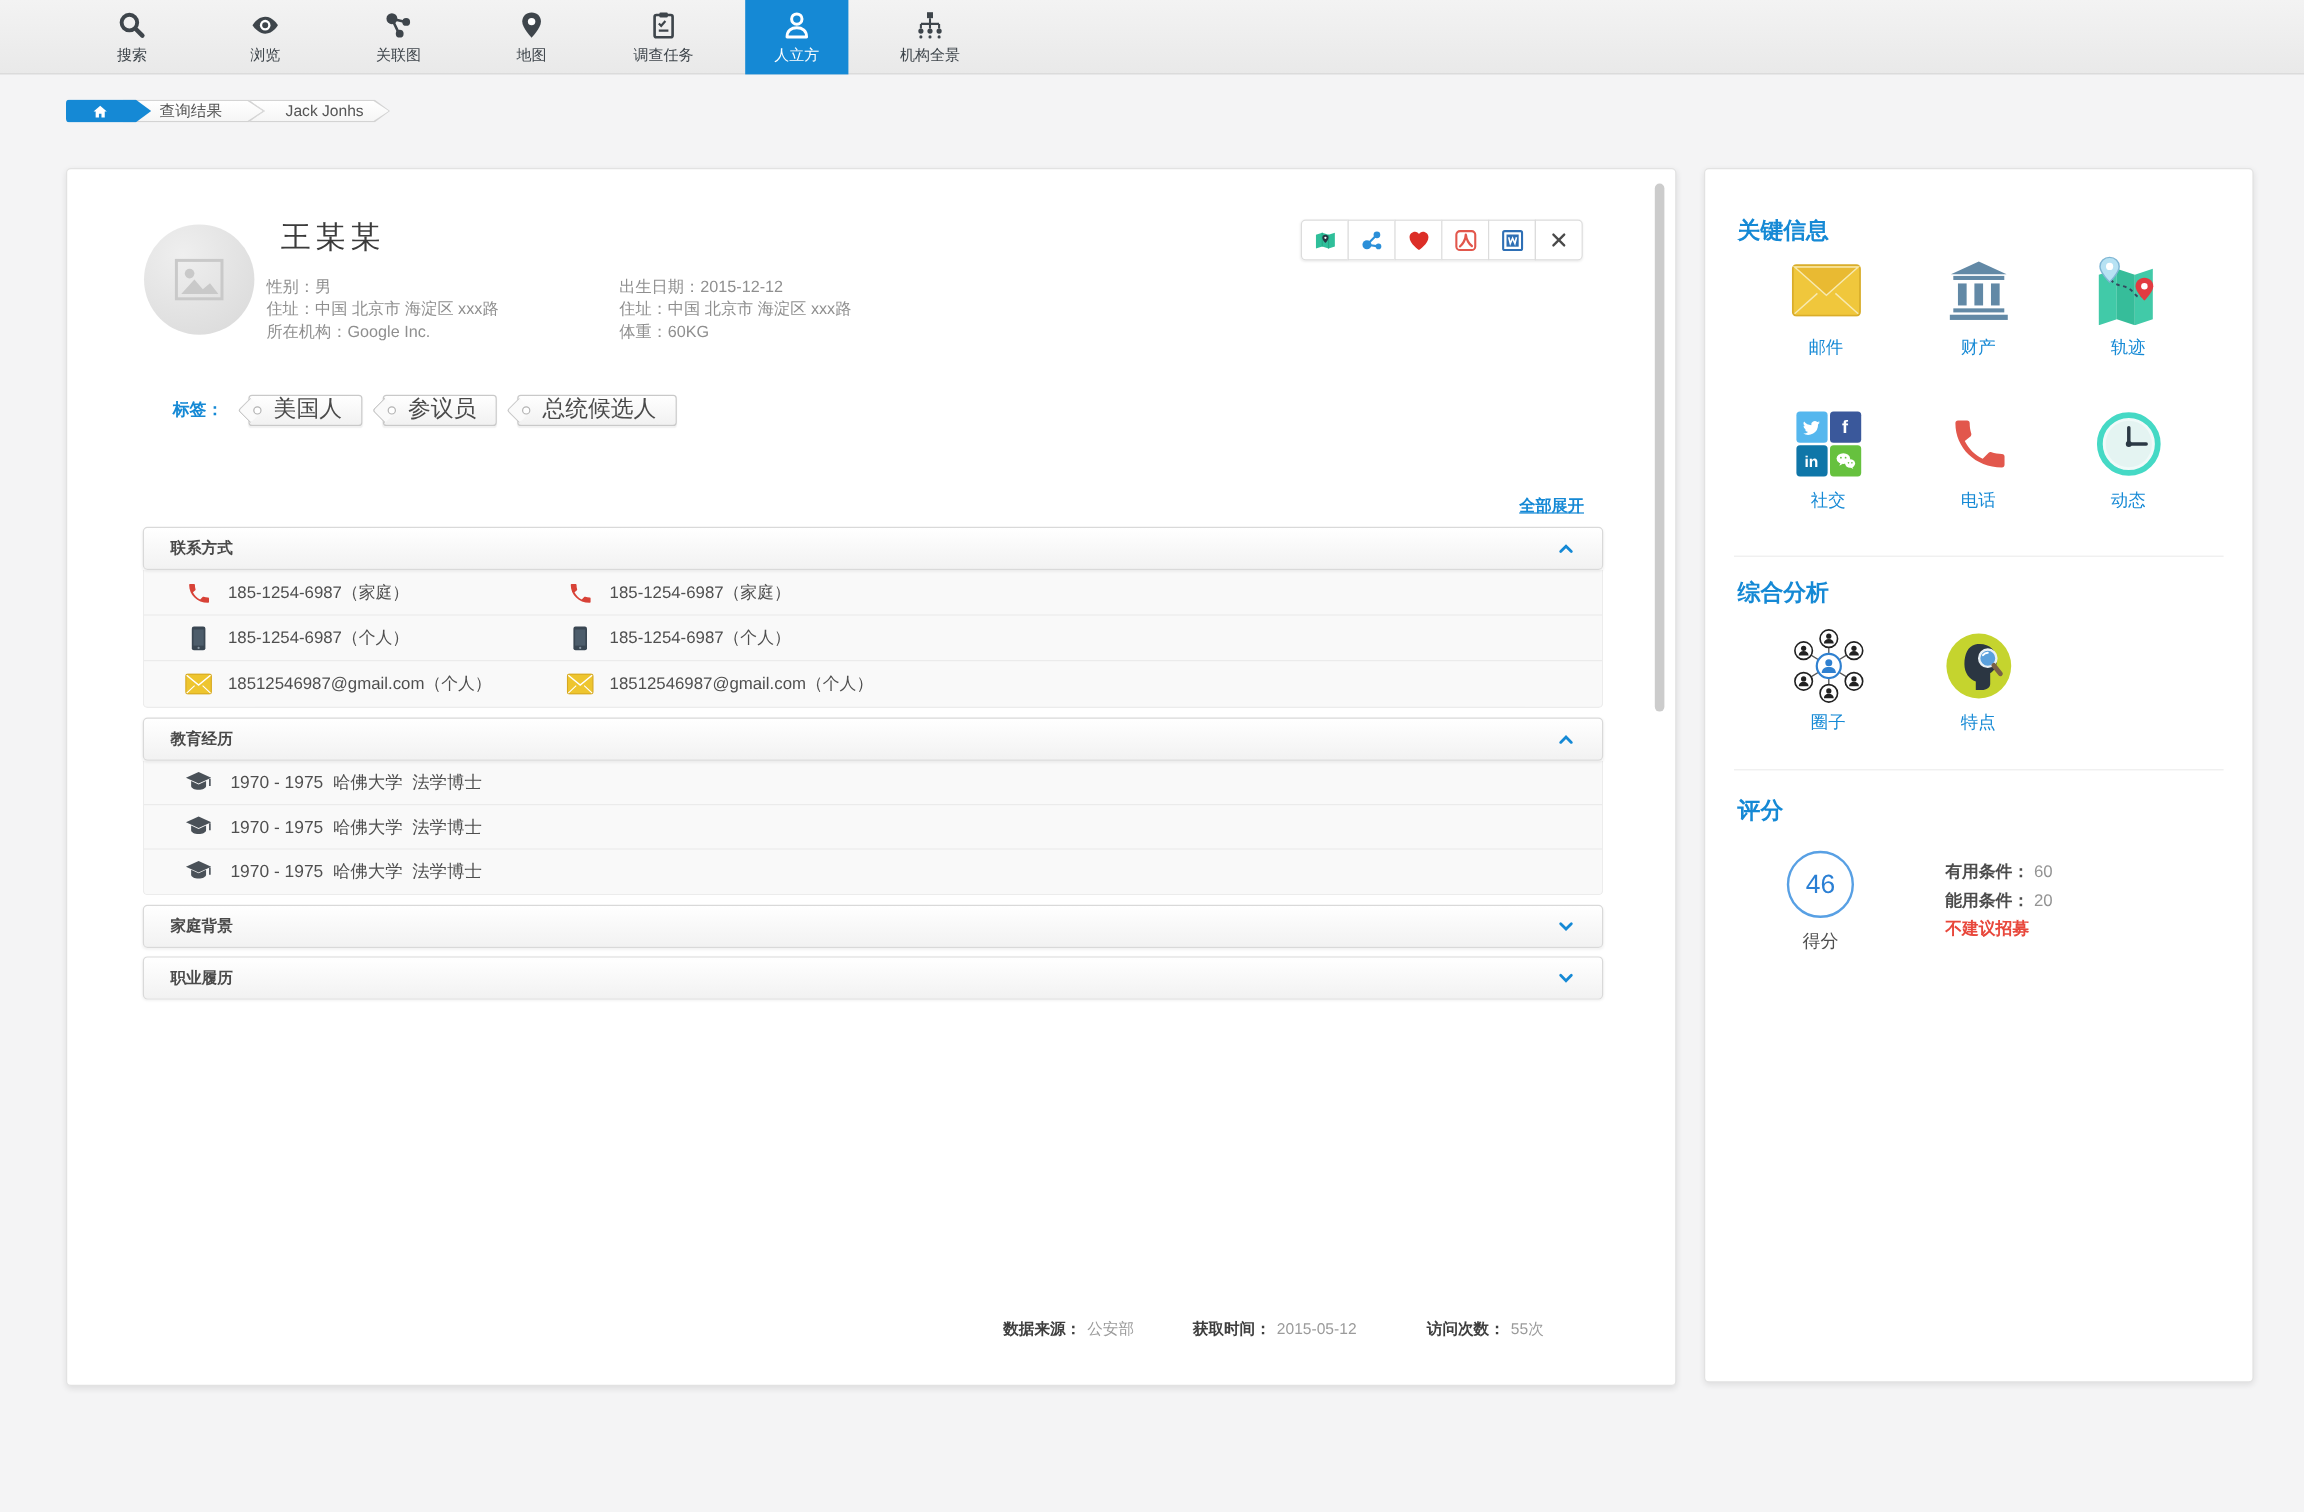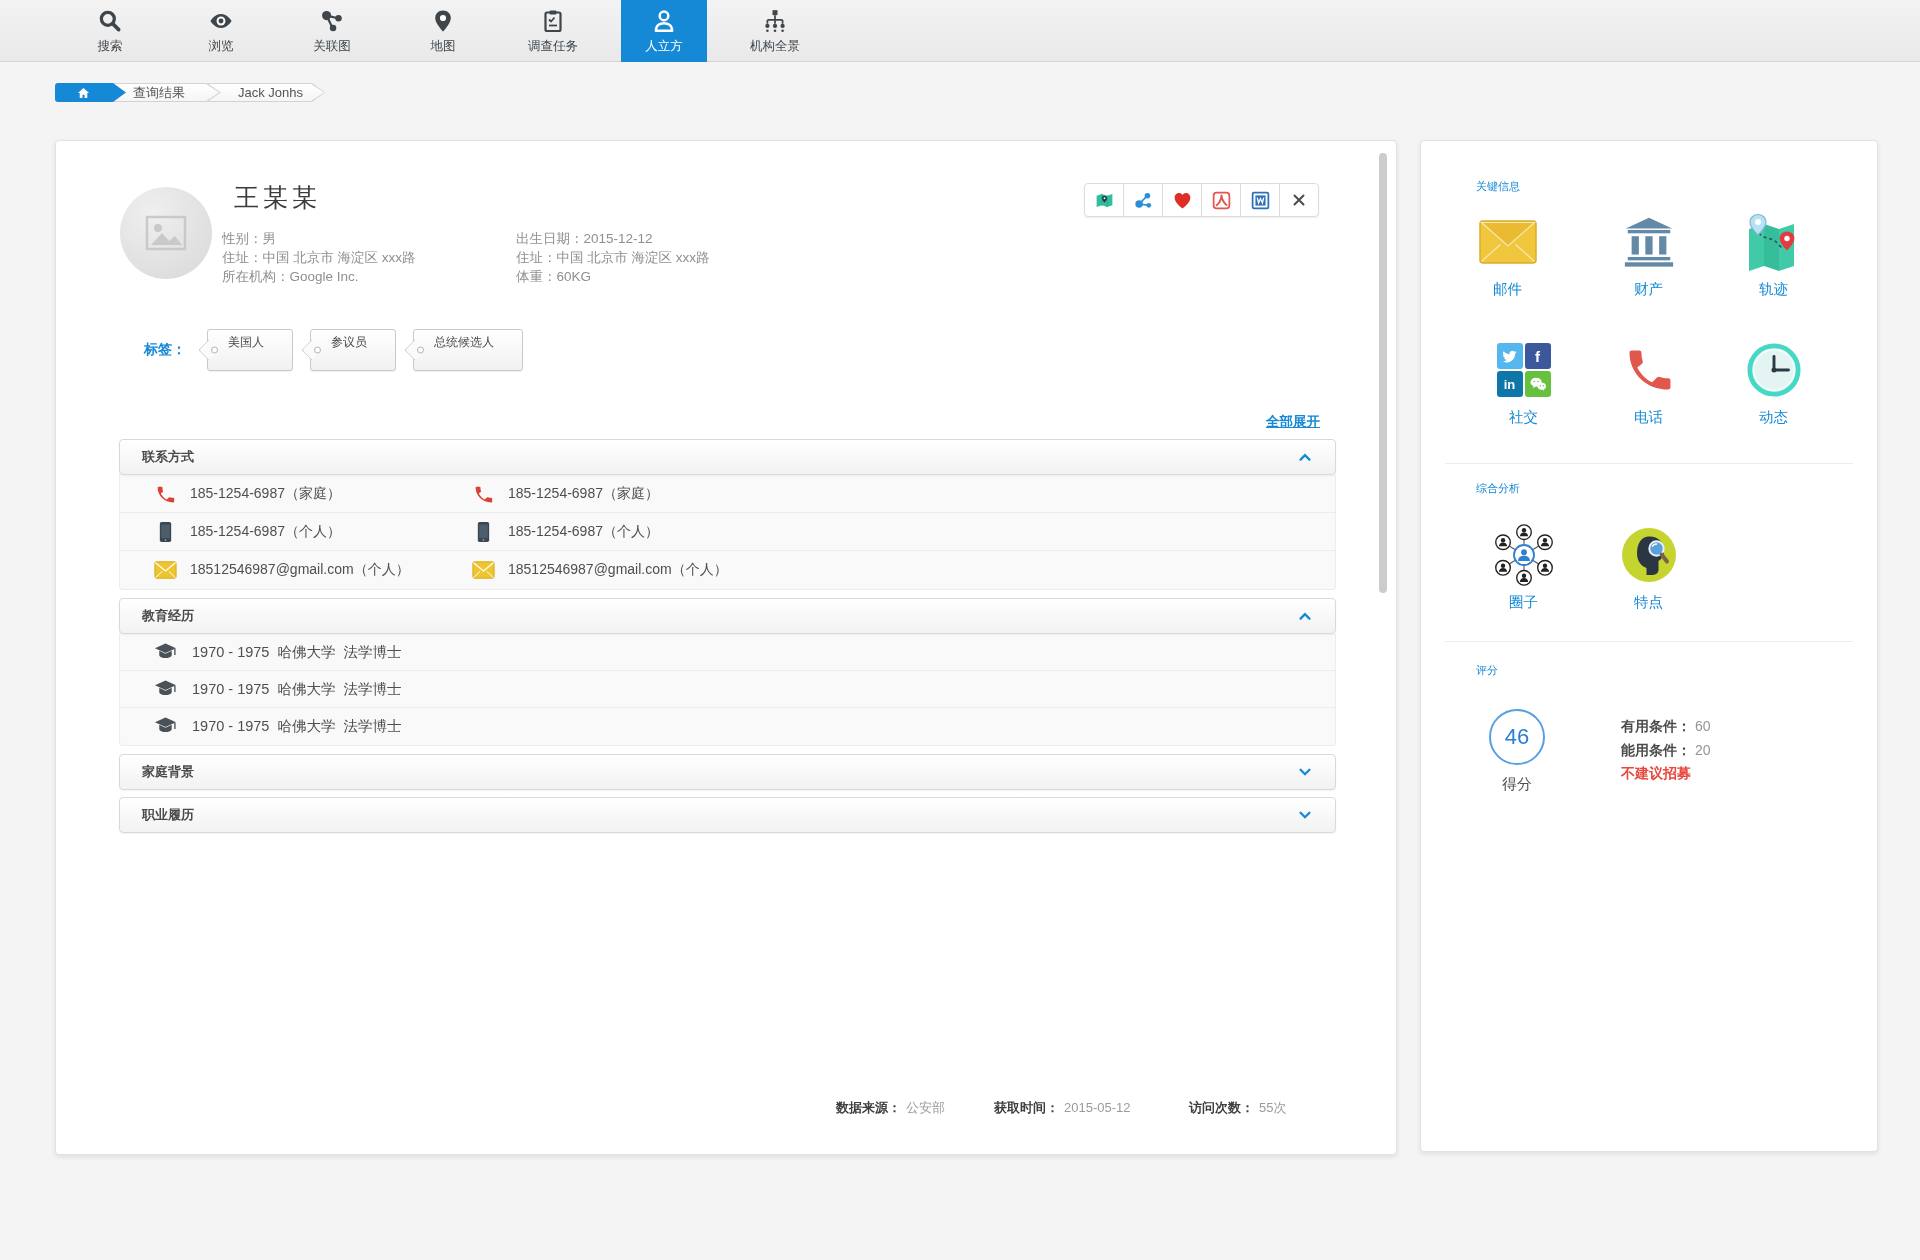--- a/index.html
+++ b/index.html
@@ -42,22 +42,22 @@
   .p-col1 { left:166px; } .p-col2 { left:460px; }
 
   .toolbar { position:absolute; left:1028px; top:42px; display:flex; border-radius:4px; box-shadow:0 1px 2px rgba(0,0,0,.07); }
   .tb-btn { width:40px; height:34px; background:#fff; border:1px solid #dcdcdc; margin-left:-1px;
             display:flex; align-items:center; justify-content:center; cursor:pointer; }
   .tb-btn:first-child { margin-left:0; border-radius:4px 0 0 4px; }
   .tb-btn:last-child { border-radius:0 4px 4px 0; }
 
   .tags { position:absolute; left:88px; top:188px; display:flex; align-items:center; gap:17px; }
   .tags-label { color:#1589d5; font-size:14px; font-weight:bold; margin-right:4px; }
-  .tag { position:relative; height:42px; line-height:24px; padding:0 28px 0 20px; border:1px solid #c9c9c9;
-         border-radius:3px; background:linear-gradient(#ffffff,#f1f1f1); font-size:12px; color:#4a4a4a;
+  .tag { position:relative; height:26px; line-height:24px; padding:0 16px 0 20px; border:1px solid #c9c9c9;
+         border-radius:3px; background:linear-gradient(#ffffff,#f1f1f1); font-size:19px; color:#4a4a4a;
          box-shadow:0 1px 1px rgba(0,0,0,.06); cursor:pointer; }
   .tag::before { content:""; position:absolute; left:-7.5px; top:50%; width:14px; height:14px;
          transform:translateY(-50%) rotate(45deg); background:#fafafa;
          border-left:1px solid #c9c9c9; border-bottom:1px solid #c9c9c9; border-radius:0 0 0 3px; }
   .tag::after { content:""; position:absolute; left:3px; top:50%; transform:translateY(-50%);
          width:5px; height:5px; border-radius:50%; background:#fff; border:1px solid #b3b3b3; }
 
   .expand-link { position:absolute; right:76px; top:272px; color:#1589d5; font-size:13.5px; font-weight:bold;
                  text-decoration:underline; cursor:pointer; }
 
@@ -87,26 +87,26 @@
   .cf-label { font-weight:bold; color:#3e3e3e; }
   .cf-value { color:#9b9b9b; margin-left:5px; }
   .cf1 { left:780px; } .cf2 { left:938px; } .cf3 { left:1133px; }
 
   .scroll-thumb { position:absolute; left:1323px; top:12px; width:8px; height:440px; border-radius:4px;
                   background:#cccccc; cursor:grab; }
 
   
   .panel { position:absolute; left:1420px; top:140px; width:458px; height:1012px; background:#fff;
            border:1px solid #e2e2e2; border-radius:4px; box-shadow:0 2px 5px rgba(0,0,0,.09); }
-  .panel-h { position:absolute; left:27px; font-size:11px; font-weight:normal; color:#1589d5;margin-left:28px; }
+  .panel-h { position:absolute; left:27px; font-size:19px; font-weight:bold; color:#1589d5; }
   .ph1 { top:38px; } .ph2 { top:340px; } .ph3 { top:522px; }
   .feat { position:absolute; width:125px; display:flex; flex-direction:column; align-items:center; gap:9px; cursor:pointer; }
   .feat .f-ico { height:58px; display:flex; align-items:center; justify-content:center; }
   .feat .f-label { font-size:14.5px; color:#1589d5; }
-  .fr1a { left:24px; top:72px; } .fr1b { left:165px; top:72px; } .fr1c { left:290px; top:72px; }
+  .fr1a { left:38px; top:72px; } .fr1b { left:165px; top:72px; } .fr1c { left:290px; top:72px; }
   .fr2a { left:40px; top:200px; } .fr2b { left:165px; top:200px; } .fr2c { left:290px; top:200px; }
   .fr3a { left:40px; top:385px; } .fr3b { left:165px; top:385px; }
   .pdiv { position:absolute; left:24px; right:24px; height:1px; background:#ededed; }
   .pd1 { top:322px; } .pd2 { top:500px; }
 
   .social-grid { width:54px; height:54px; display:grid; grid-template-columns:26px 26px; grid-template-rows:26px 26px; gap:2px; }
   .sg-tile { border-radius:3px; display:flex; align-items:center; justify-content:center;
              color:#fff; font-weight:bold; font-size:15px; }
   .sg-tw { background:#55b7ee; } .sg-fb { background:#3a589b; }
   .sg-in { background:#0f76a8; font-size:13px; } .sg-wc { background:#66c13e; }

